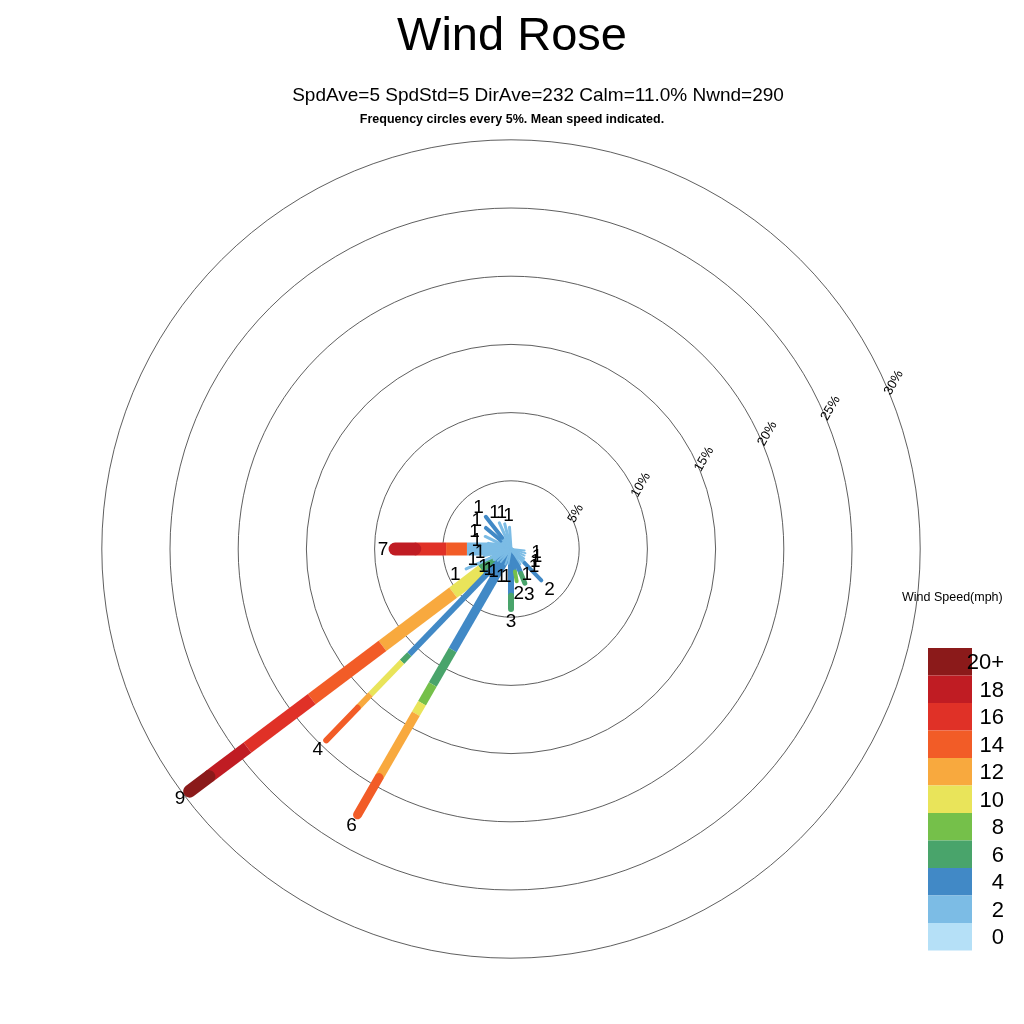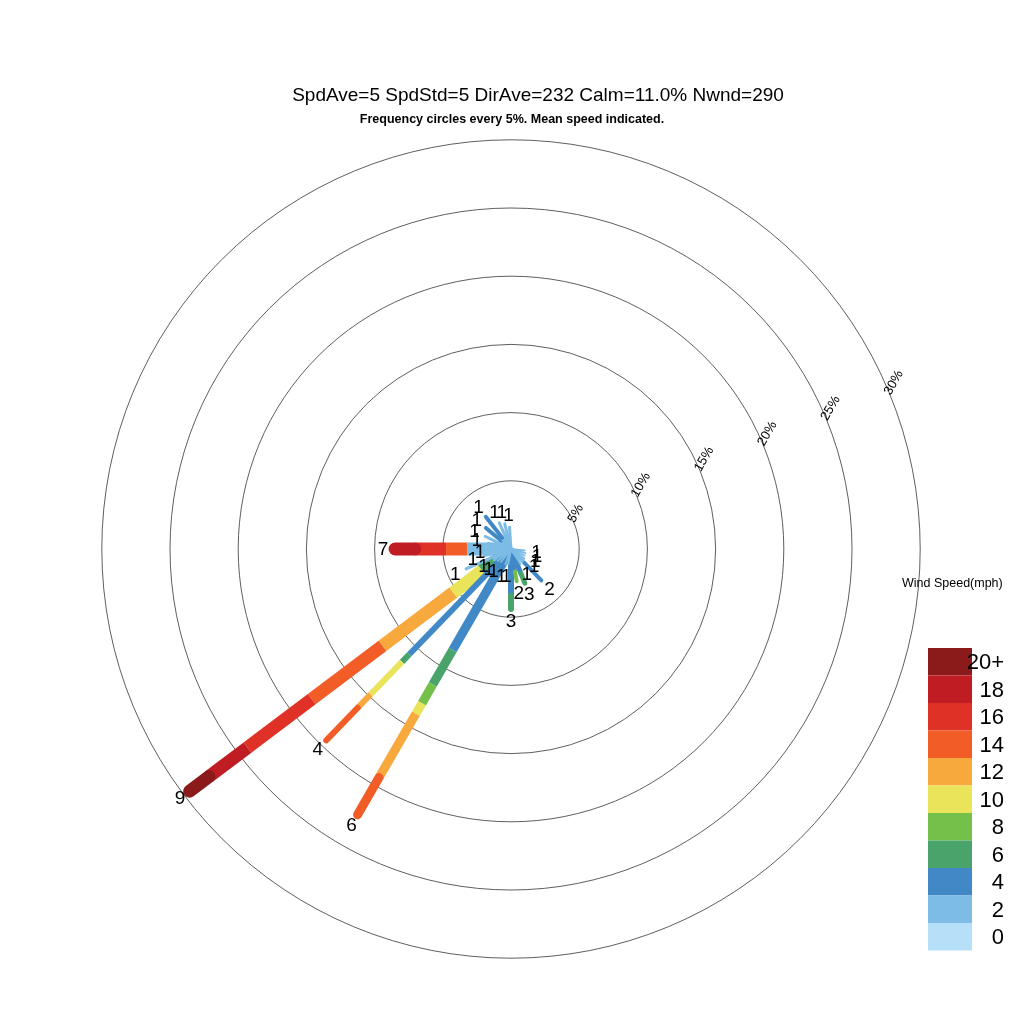--- a/index.html
+++ b/index.html
@@ -18,20 +18,21 @@
   .ringlbl{font-size:13px;fill:#000;font-family:"Liberation Sans","DejaVu Sans",sans-serif;}
   .spokelbl{font-size:19px;fill:#000;font-family:"Liberation Sans","DejaVu Sans",sans-serif;}
   .leglbl{font-size:22px;fill:#000;font-family:"Liberation Sans","DejaVu Sans",sans-serif;}
   .swatch{stroke:none;}
 </style>
 </head>
 <body>
 
 <div id="root">
 
+  <div id="title">Wind Rose</div>
   <div id="stats">SpdAve=5  SpdStd=5  DirAve=232   Calm=11.0%  Nwnd=290</div>
   <div id="note">Frequency circles every 5%. Mean speed indicated.</div>
 
   <svg id="rose" width="1024" height="1024">
     <g id="rings-group">
         <circle cx="511" cy="549" r="68.2" class="ringline"></circle>
         <circle cx="511" cy="549" r="136.4" class="ringline"></circle>
         <circle cx="511" cy="549" r="204.60000000000002" class="ringline"></circle>
         <circle cx="511" cy="549" r="272.8" class="ringline"></circle>
         <circle cx="511" cy="549" r="341" class="ringline"></circle>
@@ -205,15 +206,15 @@
         <text x="1004" y="861.95" class="leglbl" text-anchor="end">6</text>
         <rect x="928" y="868" width="44" height="27.5" fill="#4189C6" class="swatch"></rect>
         <text x="1004" y="889.45" class="leglbl" text-anchor="end">4</text>
         <rect x="928" y="895.5" width="44" height="27.5" fill="#7CBCE5" class="swatch"></rect>
         <text x="1004" y="916.95" class="leglbl" text-anchor="end">2</text>
         <rect x="928" y="923" width="44" height="27.5" fill="#B5E0F7" class="swatch"></rect>
         <text x="1004" y="944.45" class="leglbl" text-anchor="end">0</text>
       </g>
   </svg>
 
-  <div id="legend-title" style="left: 902px; top: 576px;">Wind Speed(mph)</div>
+  <div id="legend-title" style="left: 902px; top: 590px;">Wind Speed(mph)</div>
 
 </div>
 
 </body></html>

